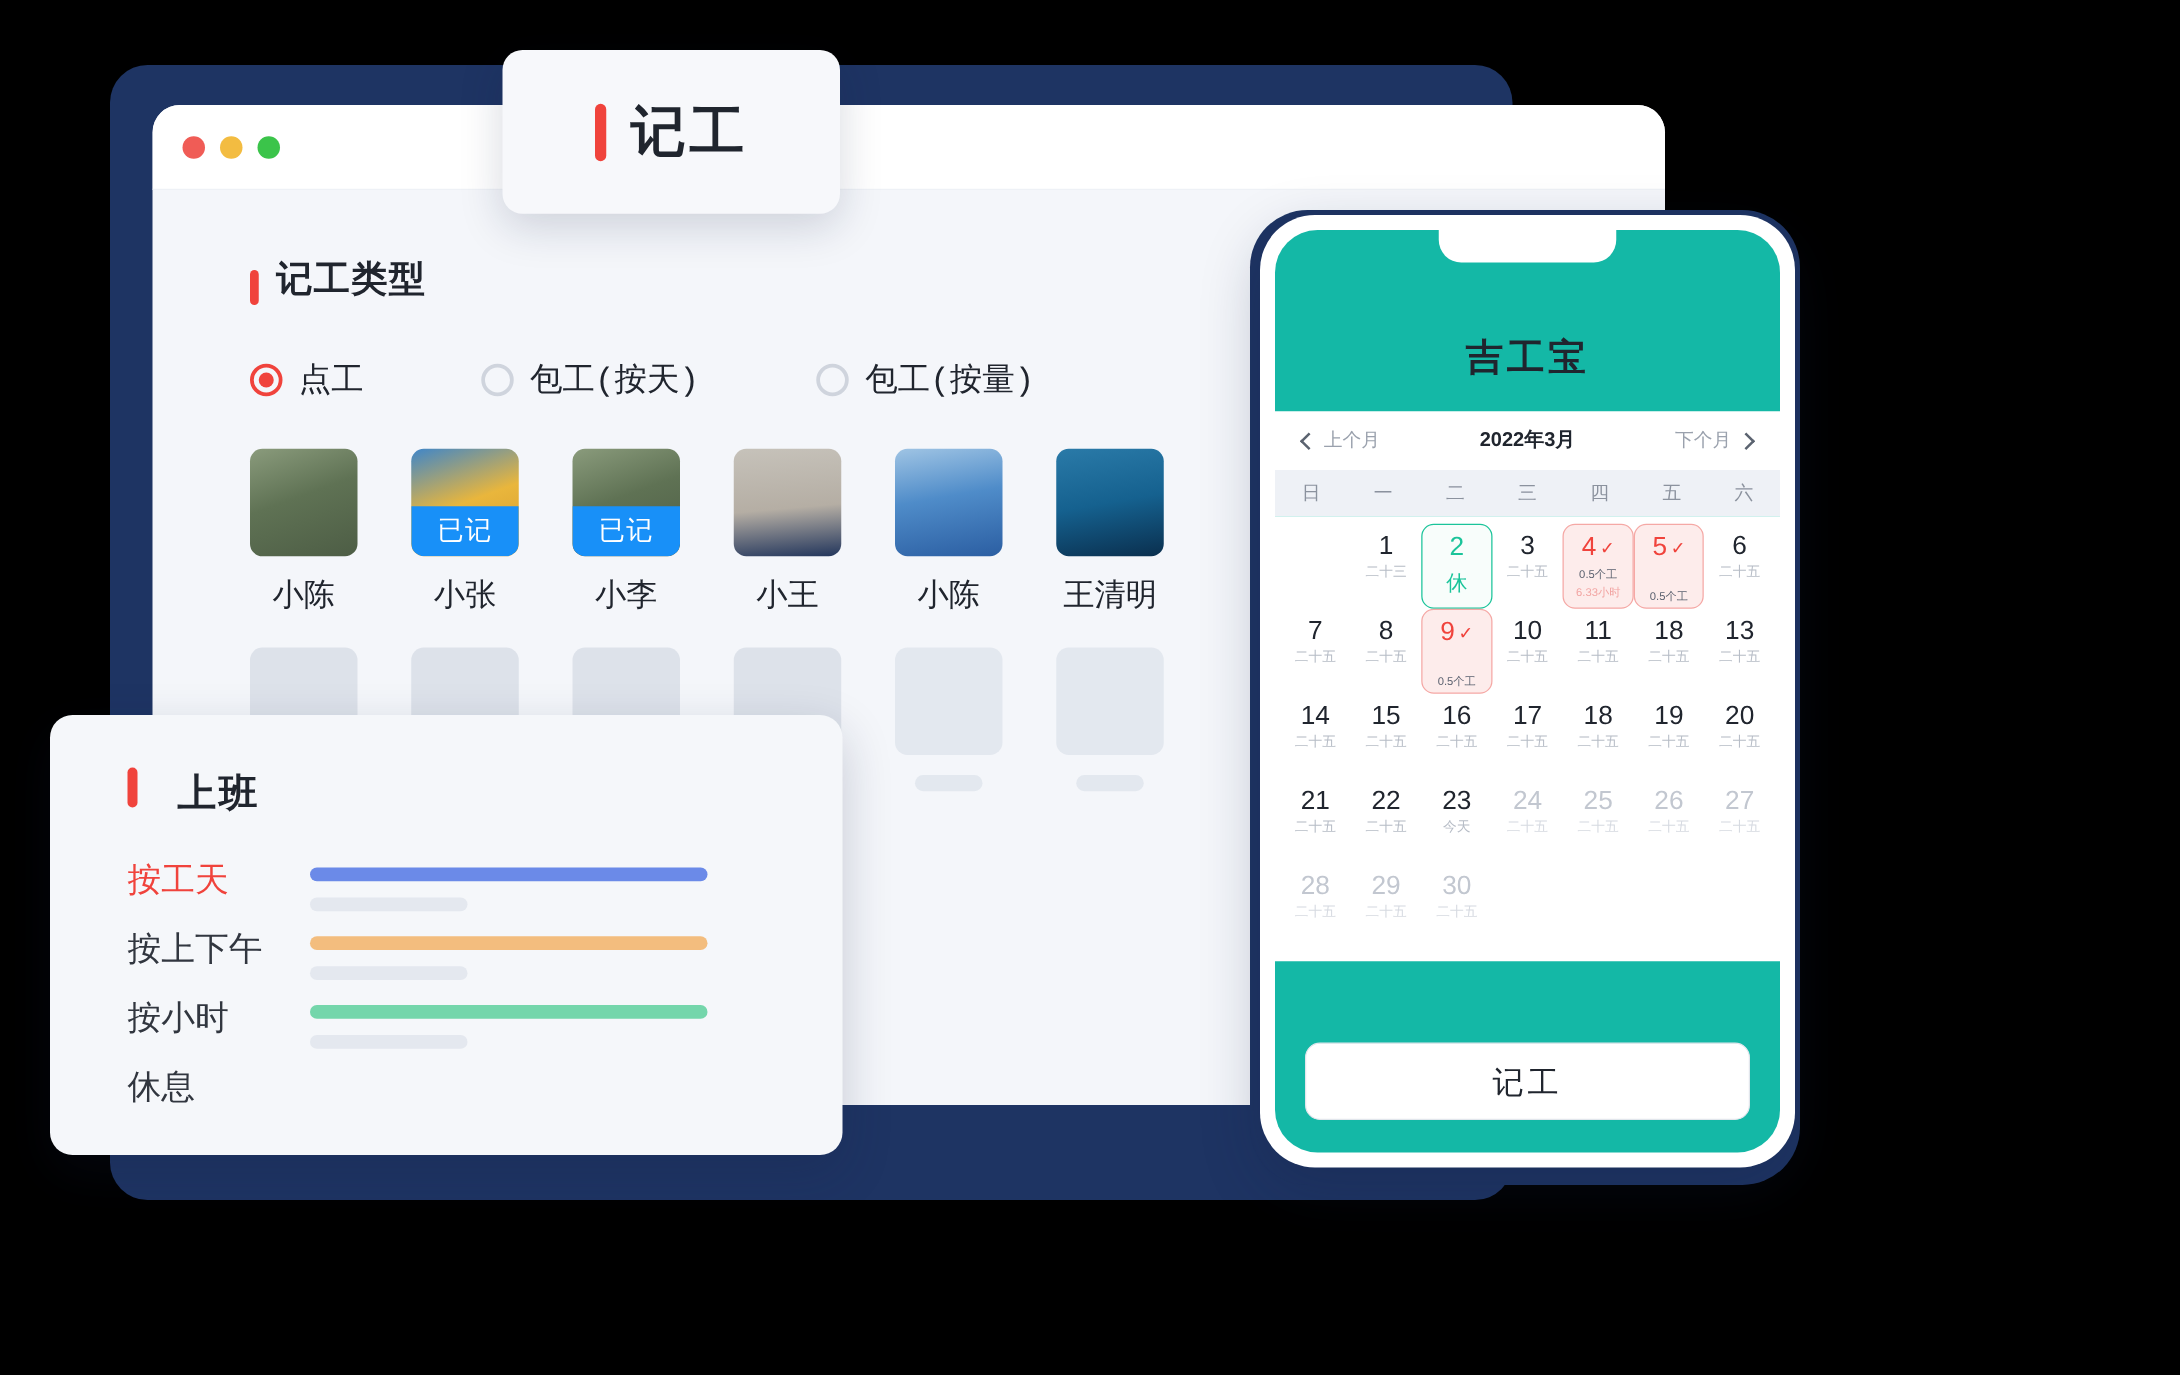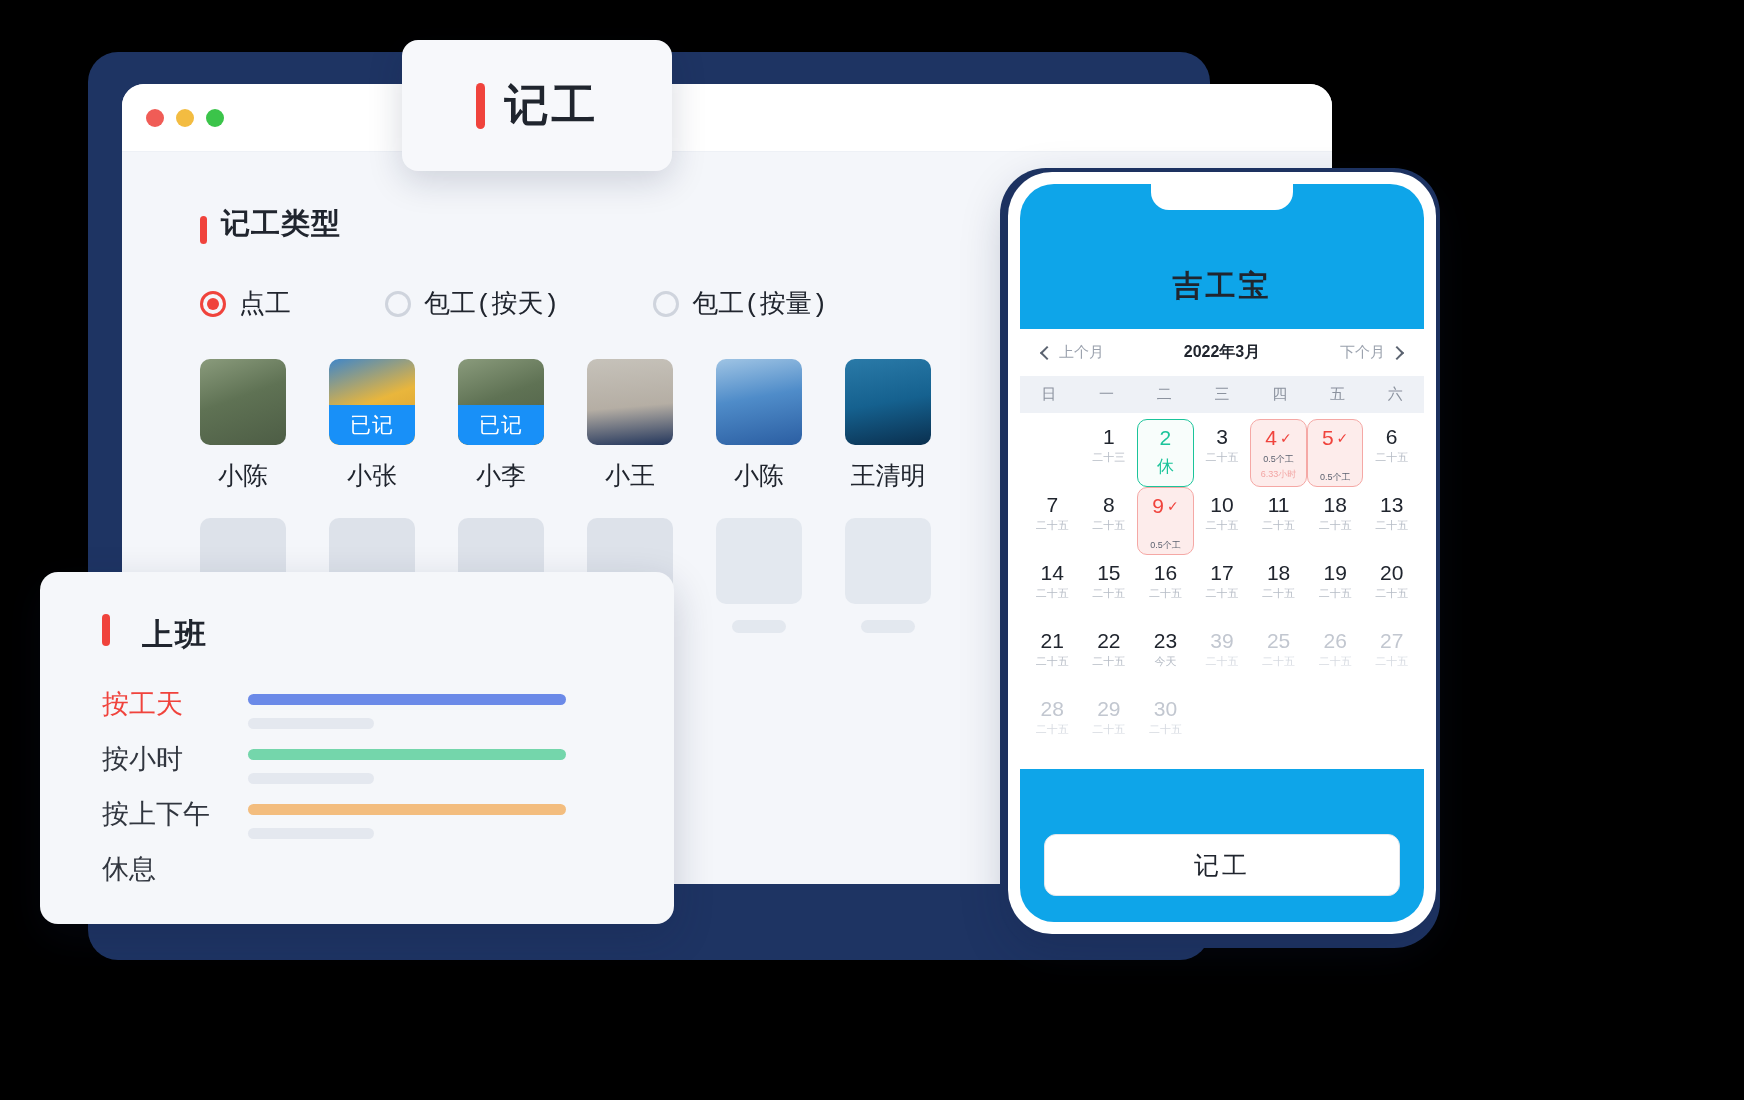--- a/index.html
+++ b/index.html
@@ -254,21 +254,21 @@
     width: 428px; height: 762px;
     background: #ffffff;
     border-radius: 44px;
     box-shadow: 0 16px 46px rgba(18,32,66,0.25);
     overflow: hidden;
     padding: 12px;
     box-sizing: border-box;
   }
   .phone-screen {
     width: 100%; height: 100%;
-    background: #0ea5e9;
+    background: #14b8a6;
     border-radius: 34px;
     overflow: hidden;
     position: relative;
   }
   .notch {
     position: absolute;
     left: 50%; top: 0;
     transform: translateX(-50%);
     width: 142px; height: 26px;
     background: #ffffff;
@@ -508,30 +508,30 @@
     </div>
     <div class="shift-list">
       <div class="shift-item">
         <span class="shift-label active">按工天</span>
         <span class="shift-bars">
           <span class="bar-main" style="background:#6b8ae8;display:block"></span>
           <span class="bar-sub" style="display:block"></span>
         </span>
       </div>
       <div class="shift-item">
+        <span class="shift-label">按上下午</span>
+        <span class="shift-bars">
+          <span class="bar-main" style="background:#f3bd7e;display:block"></span>
+          <span class="bar-sub" style="display:block"></span>
+        </span>
+      </div>
+      <div class="shift-item">
         <span class="shift-label">按小时</span>
         <span class="shift-bars">
           <span class="bar-main" style="background:#74d6ab;display:block"></span>
-          <span class="bar-sub" style="display:block"></span>
-        </span>
-      </div>
-      <div class="shift-item">
-        <span class="shift-label">按上下午</span>
-        <span class="shift-bars">
-          <span class="bar-main" style="background:#f3bd7e;display:block"></span>
           <span class="bar-sub" style="display:block"></span>
         </span>
       </div>
       <div class="shift-item">
         <span class="shift-label">休息</span>
       </div>
     </div>
   </div>
 
   <div class="phone-back"></div>
@@ -706,21 +706,21 @@
             <div class="dsub">二十五</div>
           </div>
           <div class="day">
             <div class="numrow">
               <span class="dnum">23</span>
             </div>
             <div class="dsub">今天</div>
           </div>
           <div class="day muted">
             <div class="numrow">
-              <span class="dnum">39</span>
+              <span class="dnum">24</span>
             </div>
             <div class="dsub">二十五</div>
           </div>
           <div class="day muted">
             <div class="numrow">
               <span class="dnum">25</span>
             </div>
             <div class="dsub">二十五</div>
           </div>
           <div class="day muted">

